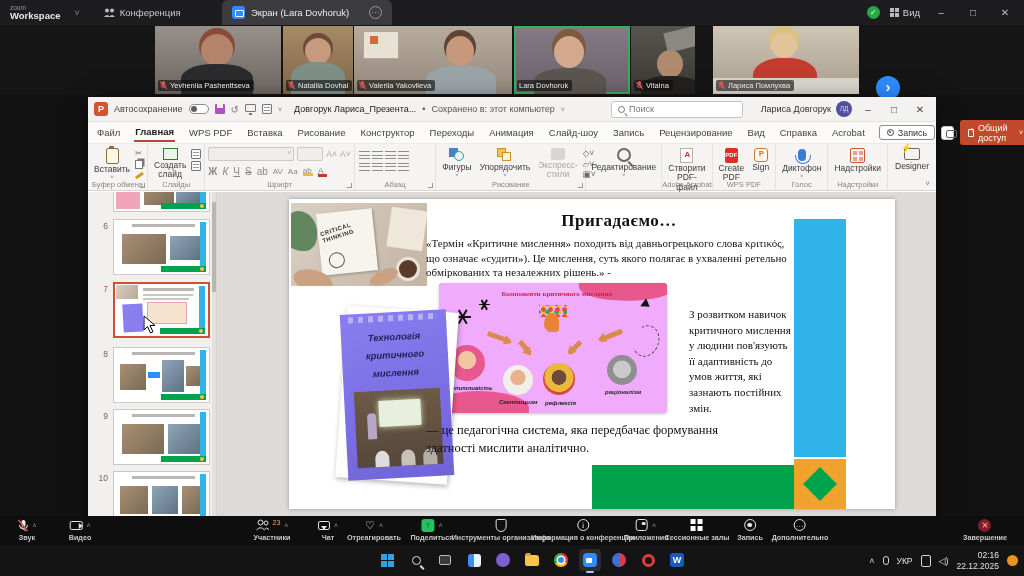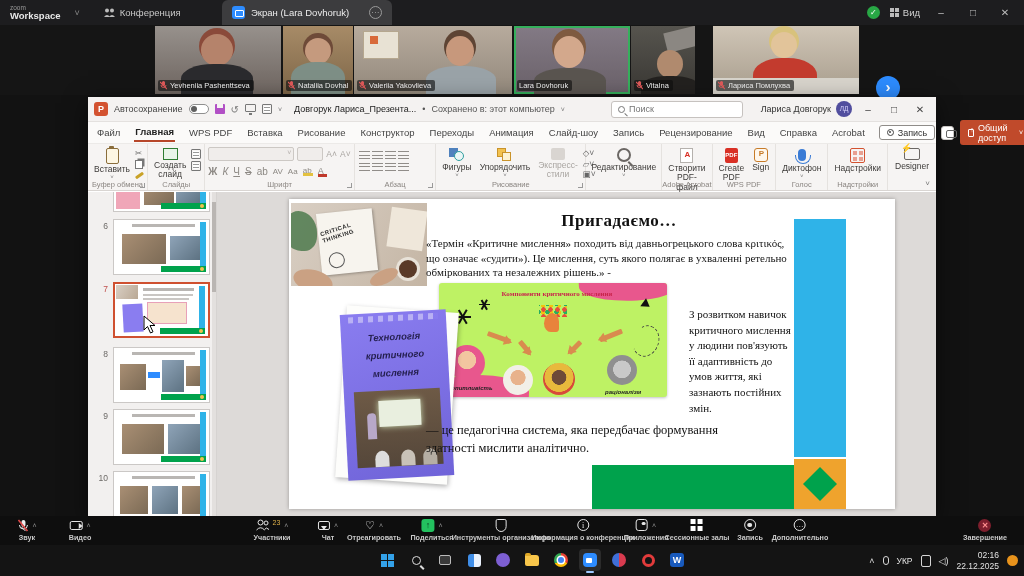--- a/index.html
+++ b/index.html
@@ -163,21 +163,21 @@
   .wiki-globe { width:27px; height:27px; border-radius:50%; background:linear-gradient(#3f7fd6 0 52%,#f7d038 52% 100%); box-shadow:inset 0 0 0 1px rgba(0,0,0,.15); position:relative; }
   .wiki-globe::after { content:""; position:absolute; left:8px; top:-2px; width:9px; height:9px; border-radius:50%; background:#fff; opacity:.85; }
   .wiki-name { font-family:"Liberation Serif",serif; font-size:14px; color:#1a1a1a; letter-spacing:.5px; }
   .wiki-sub { font-family:"Liberation Serif",serif; font-style:italic; font-size:6.5px; color:#3a6ea5; }
   .right-text { position:absolute; left:400px; top:108px; width:106px; font-family:"Liberation Serif",serif; font-size:11px; color:#111; line-height:1.42; }
   .blue-bar { position:absolute; left:505px; top:20px; width:52px; height:238px; background:#2fb3e8; }
   .green-bar { position:absolute; left:303px; bottom:0; width:202px; height:44px; background:#00a24c; }
   .orange-sq { position:absolute; left:505px; bottom:0; width:52px; height:50px; background:#efa32d; }
   .diamond { width:24px; height:24px; background:#00a24c; transform:rotate(45deg); margin:13px auto 0; }
 
-  .diagram { position:absolute; left:150px; top:84px; width:228px; height:114px; background:#bef264; border-radius:3px; box-shadow:0 1px 3px rgba(0,0,0,.25); overflow:hidden; }
+  .diagram { position:absolute; left:150px; top:84px; width:228px; height:130px; background:#f0abfc; border-radius:3px; box-shadow:0 1px 3px rgba(0,0,0,.25); overflow:hidden; }
   .pink-tr { position:absolute; right:-8px; top:-10px; width:96px; height:28px; background:#e8578d; border-radius:0 0 40% 60%; transform:rotate(-3deg); }
   .pink-bl { position:absolute; left:-10px; bottom:-12px; width:100px; height:34px; background:#e8578d; border-radius:55% 45% 0 0; transform:rotate(2deg); }
   .diag-title { position:absolute; left:58px; top:7px; width:120px; text-align:center; color:#c9264d; font-size:7px; font-weight:bold; font-family:"Liberation Serif",serif; line-height:1.35; }
   .head-ic { position:absolute; left:105px; top:30px; width:15px; height:19px; background:#e8833c; border-radius:55% 45% 20% 45%; }
   .gears { position:absolute; left:100px; top:22px; width:28px; height:12px; background:
       radial-gradient(circle,#e74c3c 2px,transparent 2.5px) 1px 1px/7px 7px,
       radial-gradient(circle,#27ae60 2px,transparent 2.5px) 4px 3px/9px 8px,
       radial-gradient(circle,#f1c40f 2px,transparent 2.5px) 0 4px/8px 7px; }
   .arr { position:absolute; width:24px; height:5px; background:#d98b4f; border-radius:1px; }
   .arr::after { content:""; position:absolute; left:-7px; top:-3px; border:5.5px solid transparent; border-right:8px solid #d98b4f; }

